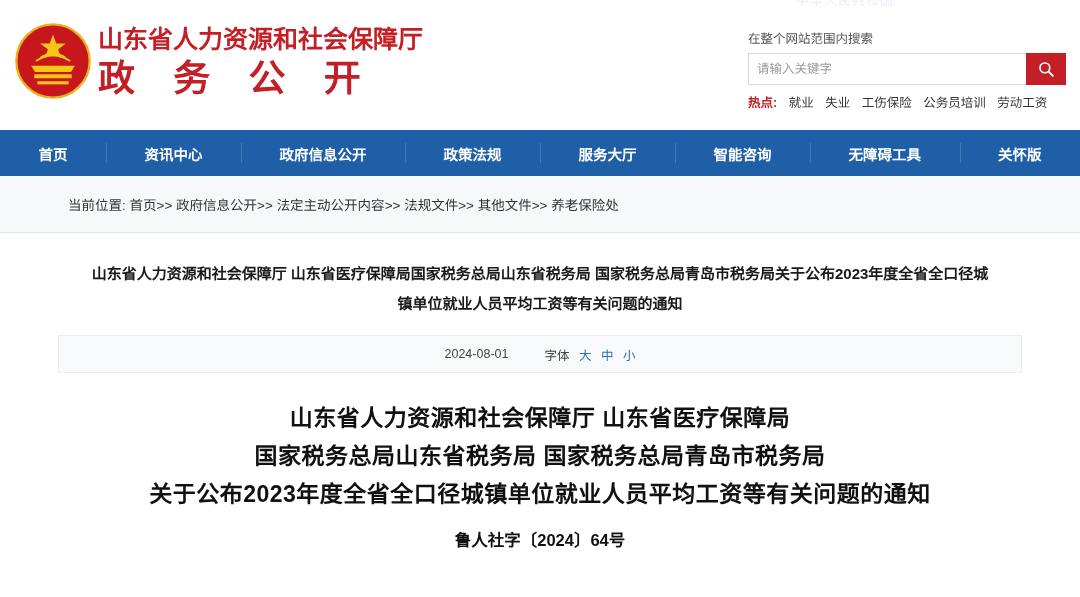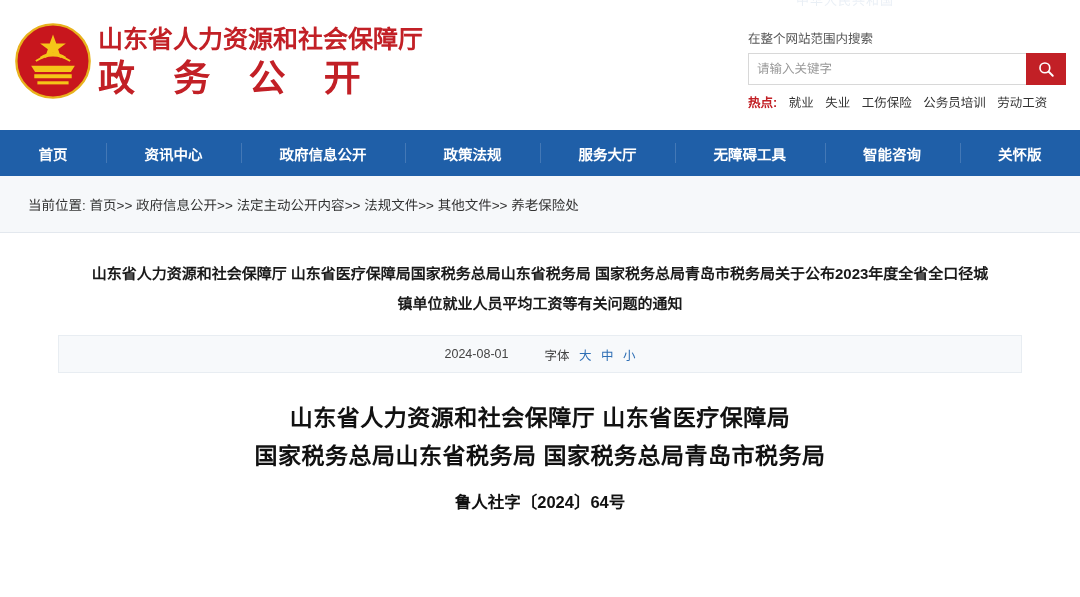--- a/index.html
+++ b/index.html
@@ -155,20 +155,21 @@
     background: rgba(255,255,255,0.16);
   }
 
   
   .breadcrumb-wrap {
     height: 56px;
     background: #f6f8fa;
     border-bottom: 1px solid #e3e8ee;
     display: flex;
     align-items: center;
+    padding-left: 40px;
   }
   .breadcrumb {
     padding-left: 28px;
     font-size: 13.5px;
     color: #333;
     white-space: nowrap;
   }
   .breadcrumb .bc-link {
     color: #333;
     text-decoration: none;
@@ -280,22 +281,22 @@
     </div>
   </div>
 </div>
 
 <nav class="nav">
   <div class="nav-item">首页</div>
   <div class="nav-item">资讯中心</div>
   <div class="nav-item">政府信息公开</div>
   <div class="nav-item">政策法规</div>
   <div class="nav-item">服务大厅</div>
+  <div class="nav-item">智能咨询</div>
   <div class="nav-item">无障碍工具</div>
-  <div class="nav-item">智能咨询</div>
   <div class="nav-item">关怀版</div>
 </nav>
 
 <div class="breadcrumb-wrap">
   <div class="breadcrumb">
     <span>当前位置:</span>
     <a class="bc-link">首页</a><span class="bc-sep">&gt;&gt;</span>
     <a class="bc-link">政府信息公开</a><span class="bc-sep">&gt;&gt;</span>
     <a class="bc-link">法定主动公开内容</a><span class="bc-sep">&gt;&gt;</span>
     <a class="bc-link">法规文件</a><span class="bc-sep">&gt;&gt;</span>
@@ -317,17 +318,18 @@
       <span>字体</span>
       <a class="fs-link">大</a>
       <a class="fs-link">中</a>
       <a class="fs-link">小</a>
     </span>
   </div>
 
   <div class="doc-title">
     <span class="t-line">山东省人力资源和社会保障厅 山东省医疗保障局</span>
     <span class="t-line">国家税务总局山东省税务局 国家税务总局青岛市税务局</span>
+    <span class="t-line">关于公布2023年度全省全口径城镇单位就业人员平均工资等有关问题的通知</span>
   </div>
 
   <div class="doc-number">鲁人社字〔2024〕64号</div>
 
 </div>
 
 </body></html>

